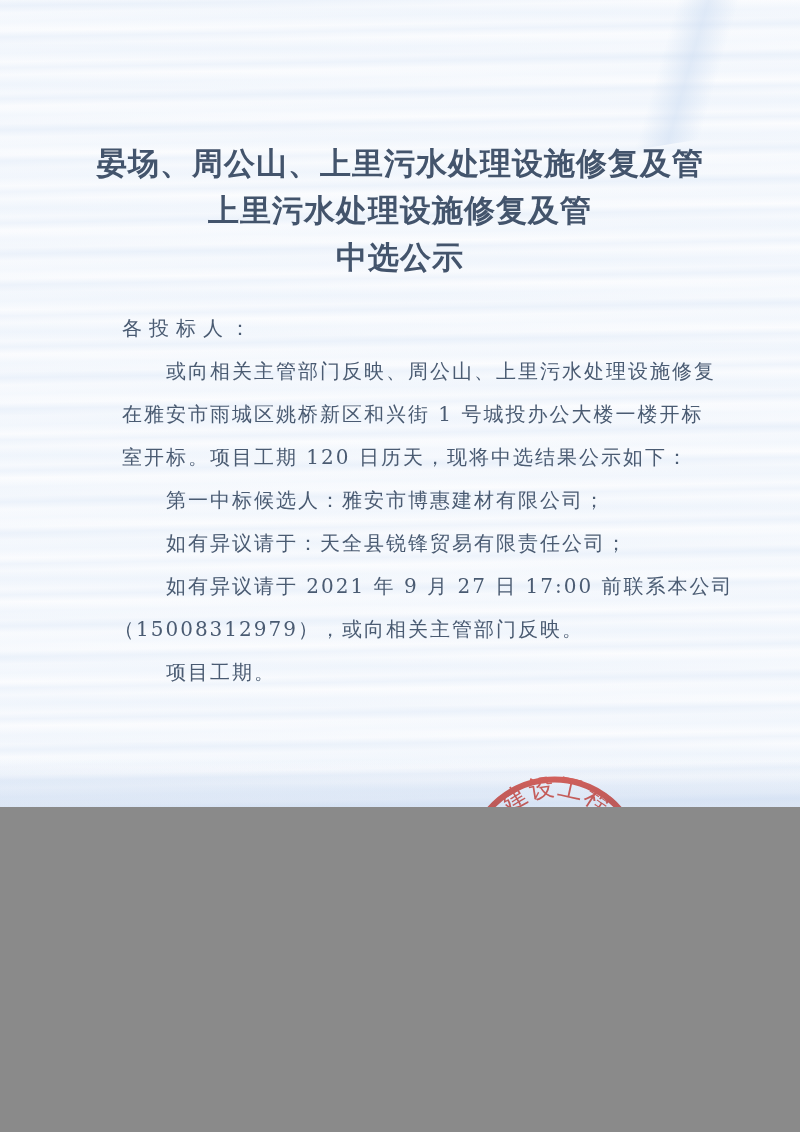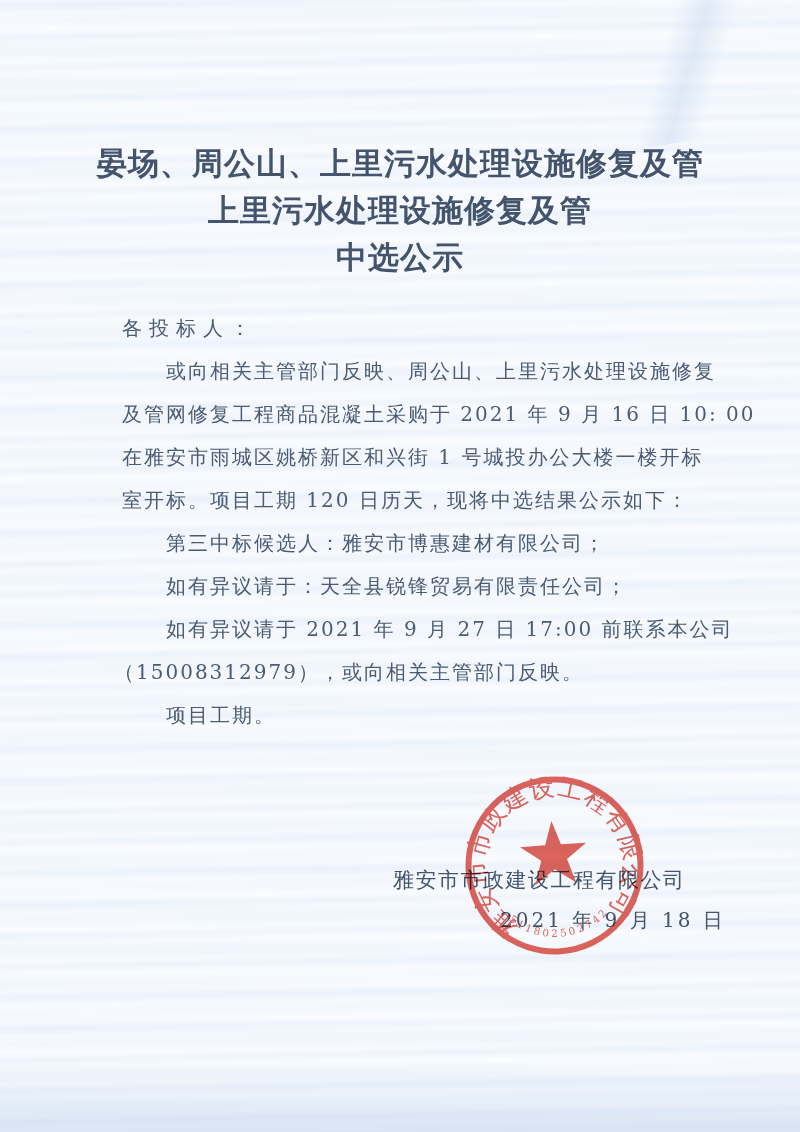--- a/index.html
+++ b/index.html
@@ -1,18 +1,18 @@
 <!DOCTYPE html>
 <html><head>
 <meta charset="utf-8">
 <style>
   html,body{margin:0;padding:0;background:#8a8a8a;}
   .page{
     position:relative;
-    width:800px;height:1132px;
+    width:800px;height:807px;
     margin:0 auto;
     overflow:hidden;
     font-family:"DejaVu Serif","Liberation Serif",serif;
     color:#4a5b72;
     background:
       linear-gradient(to bottom, rgba(205,223,244,0) 94%, rgba(183,204,234,0.45) 100%),
       repeating-linear-gradient(179deg,
         rgba(255,255,255,0) 0px, rgba(214,228,246,0.30) 6px,
         rgba(255,255,255,0) 13px, rgba(224,236,250,0.22) 22px,
         rgba(255,255,255,0) 31px),
@@ -77,24 +77,23 @@
 
   <div class="title-block">
     <div class="title-line">晏场、周公山、上里污水处理设施修复及管</div>
     <div class="title-line">上里污水处理设施修复及管</div>
     <div class="title-line">中选公示</div>
   </div>
 
   <div class="body-block">
     <div class="body-line salutation">各投标人：</div>
     <div class="body-line indent">或向相关主管部门反映、周公山、上里污水处理设施修复</div>
-    <div class="body-line">及管网修复工程商品混凝土采购于 2021 年 9 月 16 日 10: 00</div>
     <div class="body-line">在雅安市雨城区姚桥新区和兴街 1 号城投办公大楼一楼开标</div>
     <div class="body-line">室开标。项目工期 120 日历天，现将中选结果公示如下：</div>
-    <div class="body-line indent">第三中标候选人：雅安市博惠建材有限公司；</div>
+    <div class="body-line indent">第一中标候选人：雅安市博惠建材有限公司；</div>
     <div class="body-line indent">如有异议请于：天全县锐锋贸易有限责任公司；</div>
     <div class="body-line indent">如有异议请于 2021 年 9 月 27 日 17:00 前联系本公司</div>
     <div class="body-line hang">（15008312979），或向相关主管部门反映。</div>
     <div class="body-line indent">项目工期。</div>
   </div>
 
   <div class="sign-company">雅安市市政建设工程有限公司</div>
   <div class="sign-date">2021 年 9 月 18 日</div>
 
   <svg class="seal" viewBox="0 0 170 170" aria-hidden="true">

